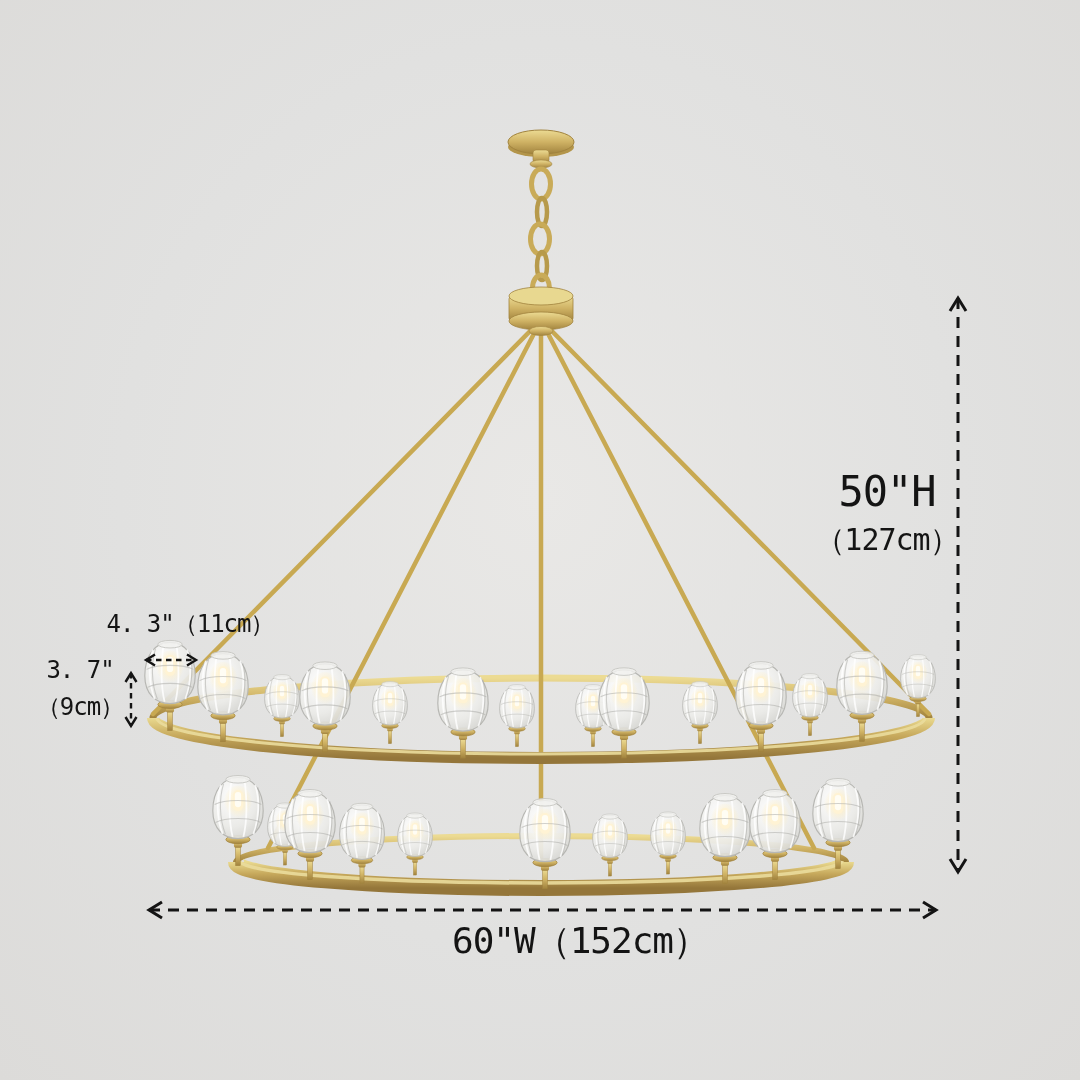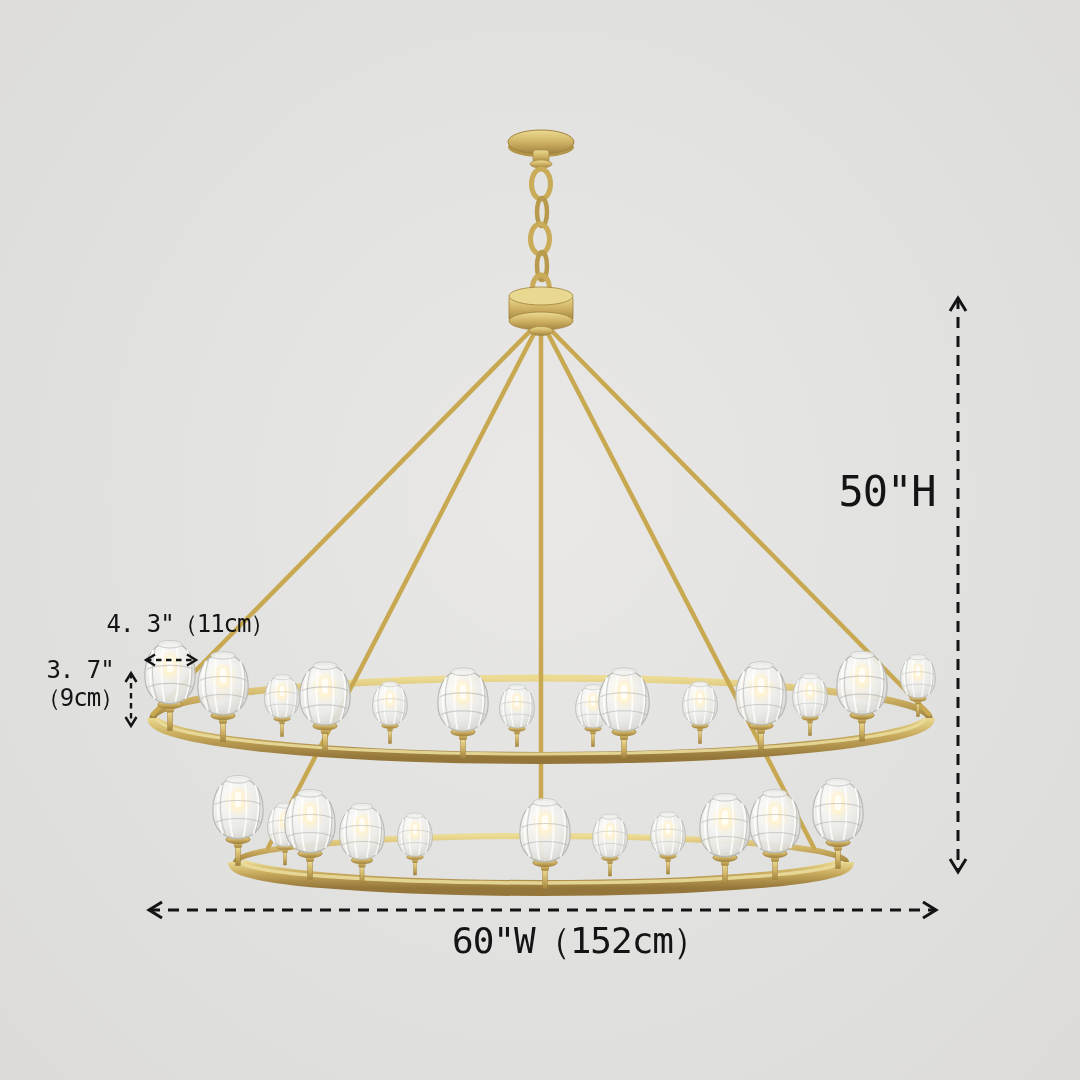--- a/index.html
+++ b/index.html
@@ -13,21 +13,21 @@
     overflow:hidden;
   }
   .stage svg.scene{position:absolute;left:0;top:0;}
   .dim{position:absolute;text-align:center;letter-spacing:-1px;line-height:1.12;white-space:nowrap;}
   .dim-height{left:802px;top:468px;width:170px;}
   .dim-height .l1{font-size:42px;}
   .dim-height .l2{font-size:30px;margin-top:8px;}
   .dim-width{left:430px;top:921px;width:300px;font-size:36px;}
   .dim-shade-w{left:100px;top:611px;width:180px;font-size:24px;}
   .dim-shade-h{left:30px;top:657px;width:100px;font-size:24px;}
-  .dim-shade-h .l2{margin-top:1px;}
+  .dim-shade-h .l2{margin-top:10px;}
 </style>
 </head>
 <body>
 
 <div class="stage">
 
   <svg class="scene" width="1080" height="1080" viewBox="0 0 1080 1080">
     <defs>
       <linearGradient id="goldV" x1="0" y1="0" x2="0" y2="1">
         <stop offset="0" stop-color="#ecdb93"></stop>
@@ -168,20 +168,21 @@
     <g fill="none" stroke="#141414">
       <path d="M 958 298 L 958 872" stroke-width="3" stroke-dasharray="11 8" marker-start="url(#ah)" marker-end="url(#ah)"></path>
       <path d="M 149 910 L 936 910" stroke-width="3" stroke-dasharray="11 8" marker-start="url(#ah)" marker-end="url(#ah)"></path>
       <path d="M 146 660 L 196 660" stroke-width="2.4" stroke-dasharray="5.5 4.5" marker-start="url(#ahs)" marker-end="url(#ahs)"></path>
       <path d="M 131 673 L 131 726" stroke-width="2.4" stroke-dasharray="5.5 4.5" marker-start="url(#ahs)" marker-end="url(#ahs)"></path>
     </g>
   </svg>
 
   <div class="dim dim-height">
     <div class="l1">50"H</div>
+    <div class="l2">（127cm）</div>
   </div>
 
   <div class="dim dim-width">60"W（152cm）</div>
 
   <div class="dim dim-shade-w">4. 3"（11cm）</div>
 
   <div class="dim dim-shade-h">
     <div class="l1">3. 7"</div>
     <div class="l2">（9cm）</div>
   </div>

